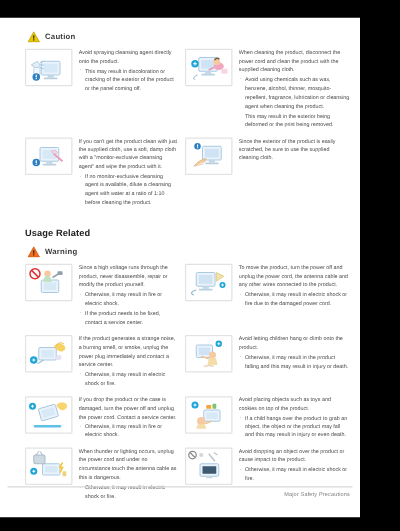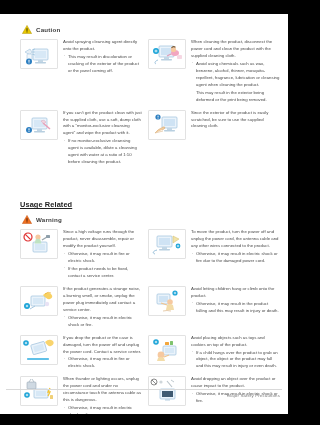--- a/index.html
+++ b/index.html
@@ -21,21 +21,21 @@
     display:flex;align-items:center;gap:4px;
     margin:3px 0 5px 16px;
   }
   .sec-head .label{
     font-size:6.2px;font-weight:bold;color:#3c3c3c;letter-spacing:.2px;
   }
   .tri-icon{width:10px;height:9px;position:relative;flex:0 0 auto;}
   .tri-icon svg{display:block;}
   .group-title{
     font-size:7.4px;font-weight:bold;color:#222;
-    margin:28px 0 6px 14px;letter-spacing:.1px;text-decoration:underline;
+    margin:10px 0 6px 14px;letter-spacing:.1px;
   }
   
   .grid{display:flex;flex-wrap:wrap;}
   .cell{
     width:50%;box-sizing:border-box;
     display:flex;align-items:flex-start;
     padding:0 2px 5px 14px;
   }
   .cell.right{padding-left:4px;padding-right:2px;}
   .thumb{

